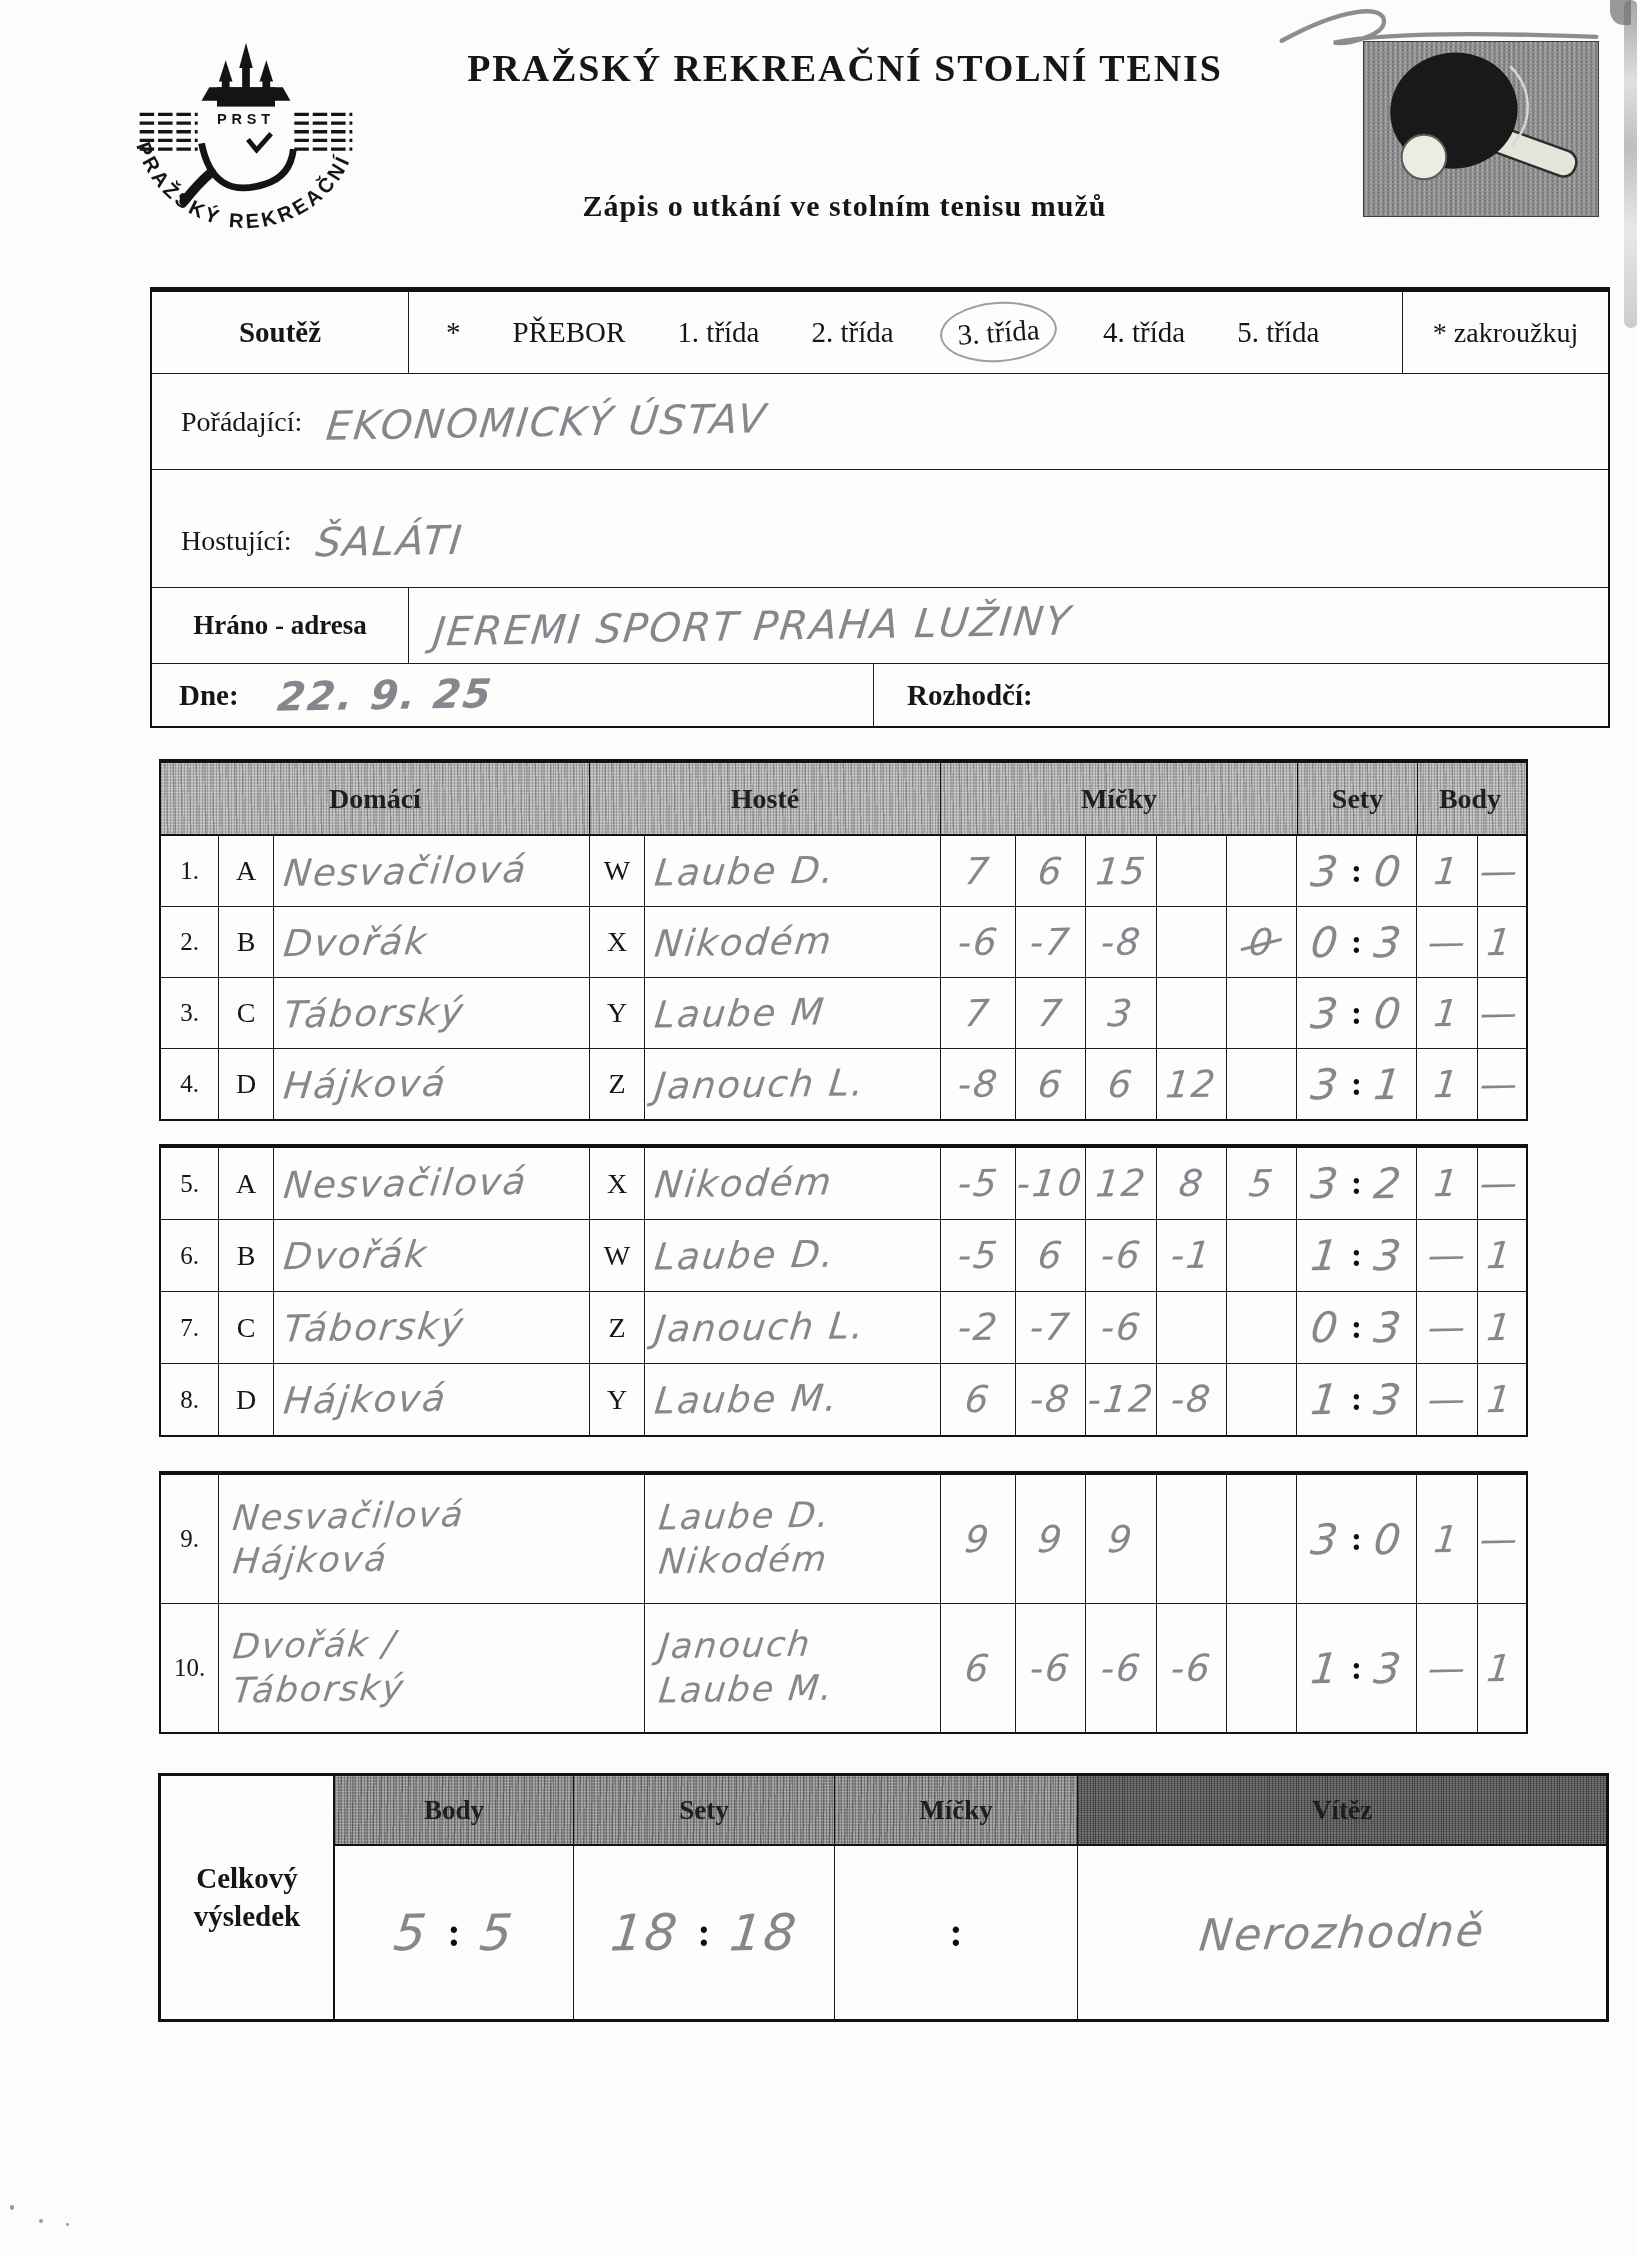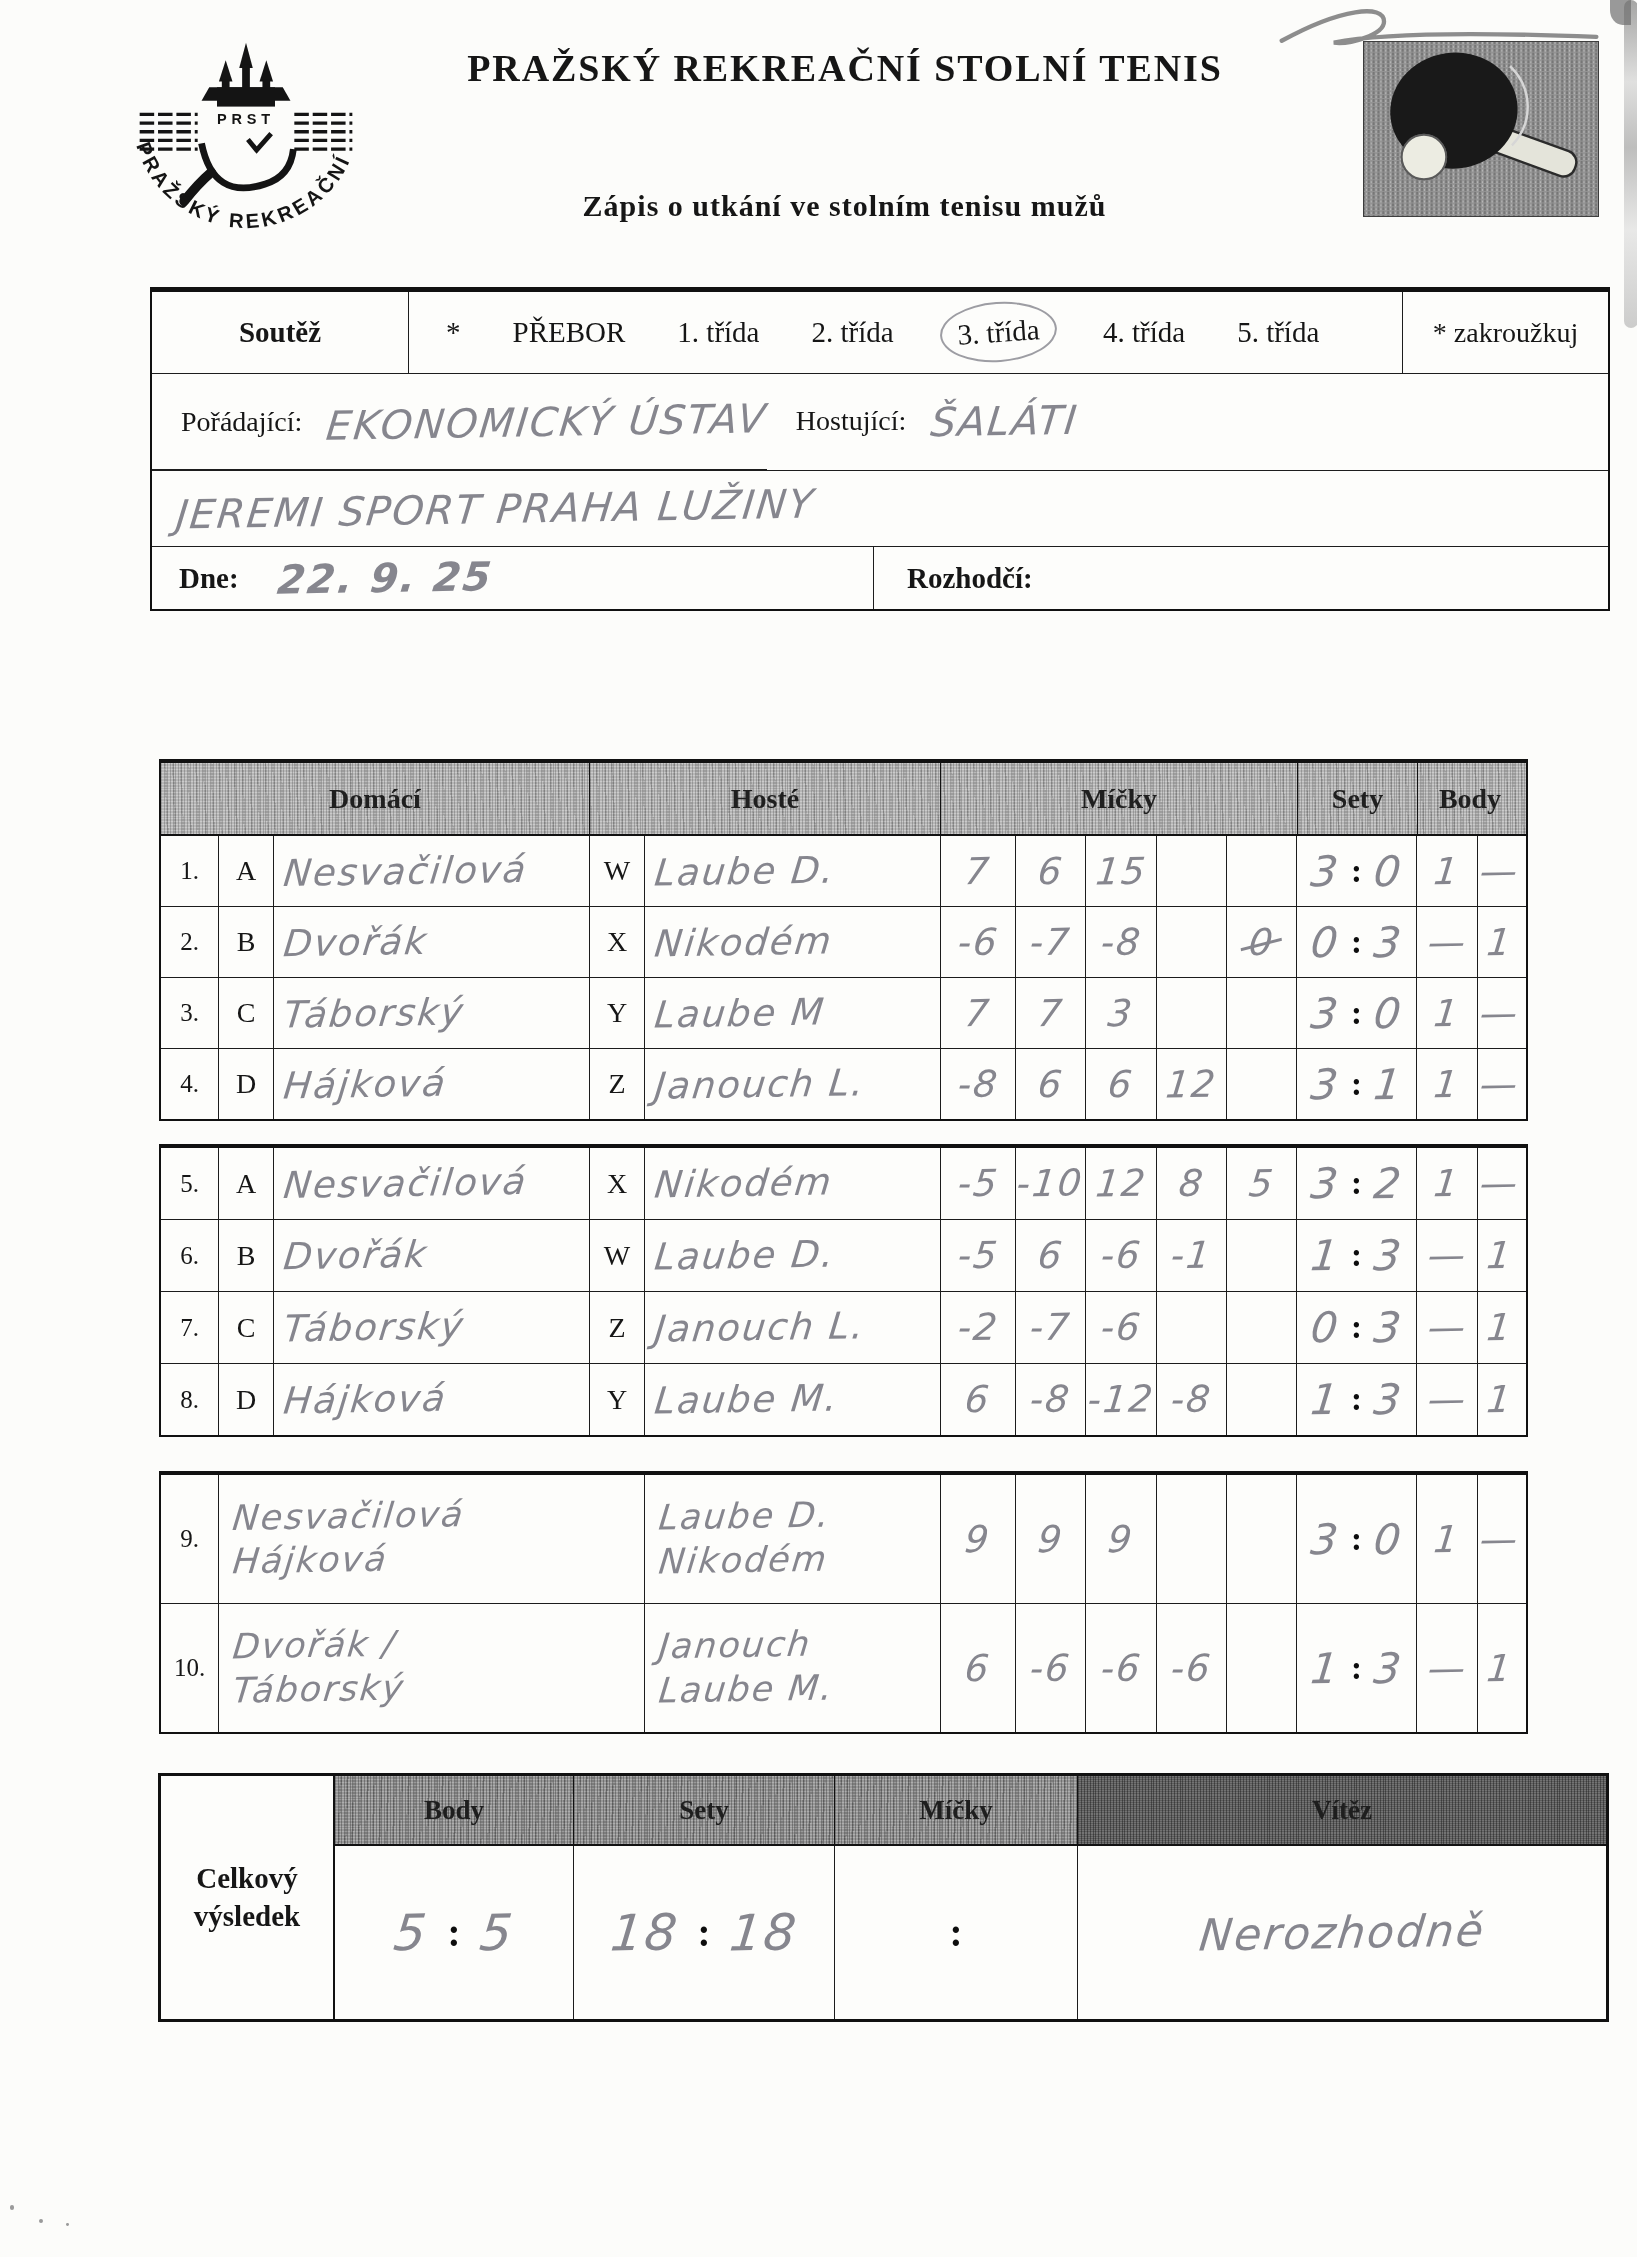--- a/index.html
+++ b/index.html
@@ -25,21 +25,21 @@
   .ilabel{width:256px;flex:0 0 256px;align-self:stretch;display:flex;align-items:center;
           justify-content:center;border-right:1.9px solid #1d1d1d;text-align:center;
           font-size:29px;font-weight:bold;}
   .soutez-row{height:81px;}
   .soutez-opts{flex:1;display:flex;align-items:center;gap:52px;padding-left:37px;font-size:29px;}
   .zak{flex:0 0 205px;align-self:stretch;display:flex;align-items:center;justify-content:center;
        border-left:1.9px solid #1d1d1d;font-size:28px;}
   .circled{border:2.9px solid #9d9da3;border-radius:50%;padding:11.6px 15.4px;margin:-11.6px -5.8px;
            transform:rotate(-4deg);}
   .jmena-block{display:flex;align-items:stretch;border-bottom:1.9px solid #1d1d1d;}
-  .jmena-right{flex:1;display:flex;flex-direction:row;}
+  .jmena-right{flex:1;display:flex;flex-direction:column;gap:24px;}
   .subrow{height:93px;display:flex;align-items:center;padding-left:29px;font-size:28px;gap:25px;}
   .subrow.first{border-bottom:1.9px solid #1d1d1d;height:95px;}
   .hrano-row{height:75px;}
   .hrano-hw{flex:1;padding-left:25px;}
   .dne-row{height:62px;}
   .dne-left{flex:0 0 694px;display:flex;align-items:center;gap:39px;padding-left:27px;
             font-size:29px;font-weight:bold;align-self:stretch;border-right:1.9px solid #1d1d1d;}
   .dne-right{flex:1;display:flex;align-items:center;padding-left:33px;font-size:29px;font-weight:bold;}
   .hw-big{font-size:40px;}
   .hw-med{font-size:35px;}
@@ -192,20 +192,21 @@
           <span>Pořádající:</span>
           <span class="hw hw-big">EKONOMICKÝ ÚSTAV</span>
         </div>
         <div class="subrow">
           <span>Hostující:</span>
           <span class="hw hw-big">ŠALÁTI</span>
         </div>
       </div>
     </div>
     <div class="irow hrano-row">
+      <div class="ilabel" style="font-size:27px;">Hráno - adresa</div>
       <div class="hrano-hw"><span class="hw hw-big">JEREMI SPORT PRAHA LUŽINY</span></div>
     </div>
     <div class="irow dne-row">
       <div class="dne-left">
         <span>Dne:</span>
         <span class="hw hw-big">22. 9. 25</span>
       </div>
       <div class="dne-right">
         <span>Rozhodčí:</span>
         <span class="hw hw-med"></span>

